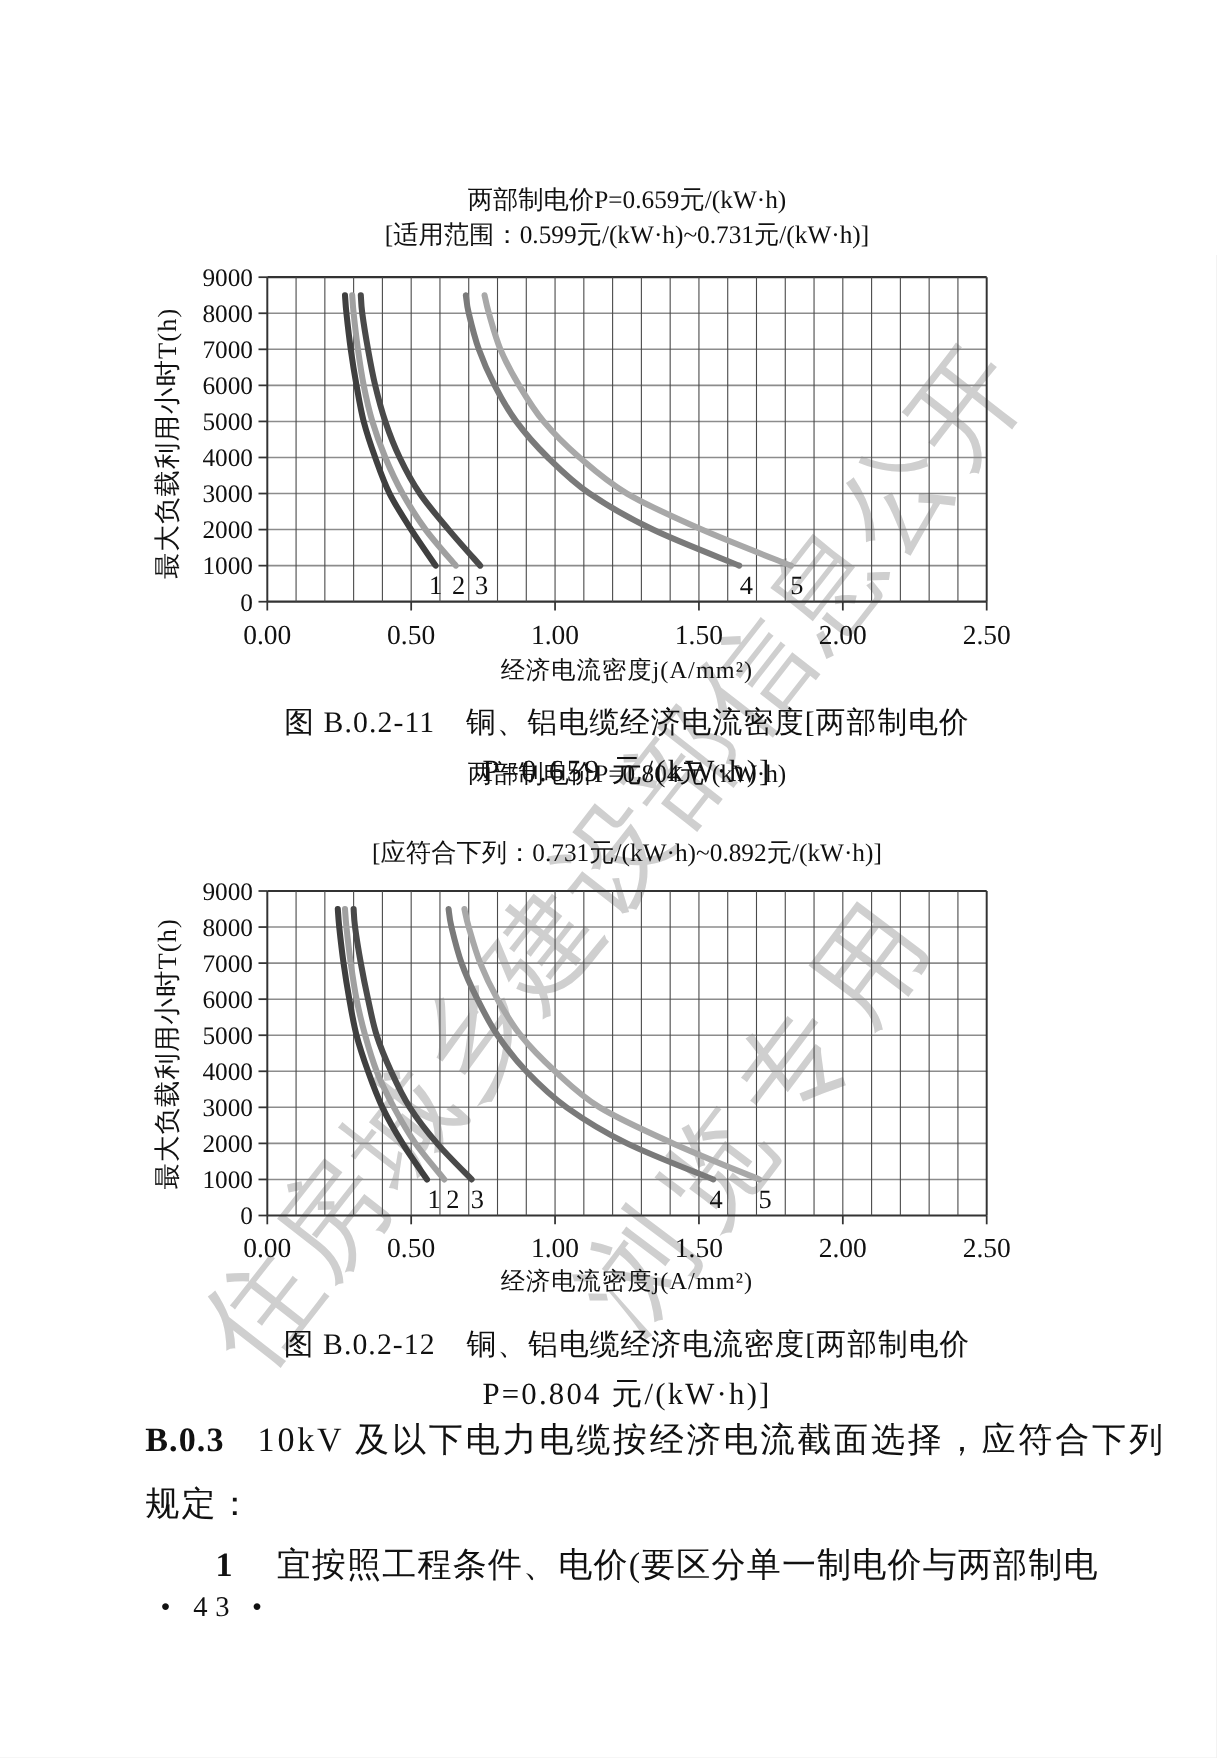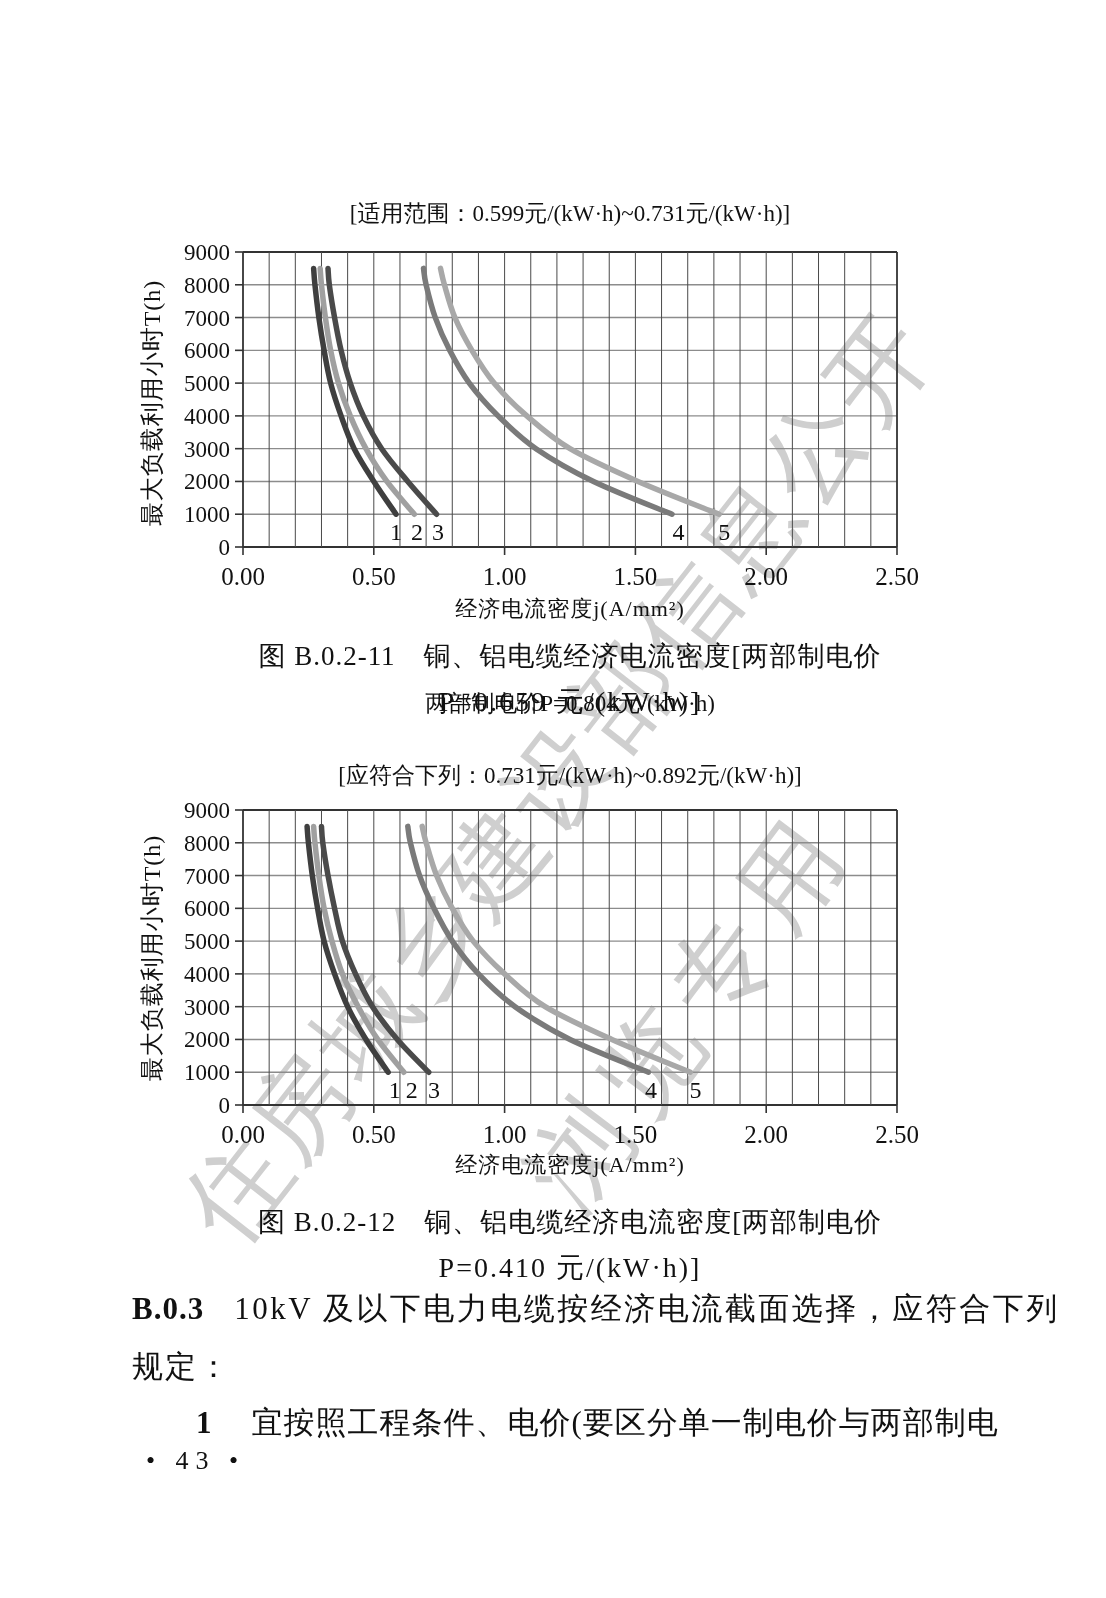--- a/index.html
+++ b/index.html
@@ -35,20 +35,21 @@
 </head>
 <body>
 
 <div class="page">
 
   <div class="wm wm1" style="color: rgb(207, 207, 207);">住房城乡建设部信息公开</div>
   <div class="wm wm2" style="color: rgb(207, 207, 207);">浏览专用</div>
 
   <div class="layer">
 
+    <div class="abs ctr chart-title" style="top:166px">两部制电价P=0.659元/(kW·h)</div>
     <div class="abs ctr chart-subtitle" style="top:198px">[适用范围：0.599元/(kW·h)~0.731元/(kW·h)]</div>
 
     <div class="ylab" style="left:152px;top:403px">
       <span>最大负载利用小时T(h)</span>
     </div>
 
     <svg id="chart-svg-0" style="left:120px;top:240px" width="860" height="360">
         <g>
           <line x1="123" y1="307" x2="777" y2="307" stroke="#333333" stroke-width="2"></line>
           <line x1="123" y1="274.22222222222223" x2="777" y2="274.22222222222223" stroke="#8c8c8c" stroke-width="1.4"></line>
@@ -242,21 +243,21 @@
           <text x="291.73199999999997" y="302" text-anchor="middle" font-size="24">2</text>
           <text x="313.96799999999996" y="302" text-anchor="middle" font-size="24">3</text>
           <text x="531.096" y="302" text-anchor="middle" font-size="24">4</text>
           <text x="575.568" y="302" text-anchor="middle" font-size="24">5</text>
         </g>
       </svg>
 
     <div class="abs ctr axis-title-x" style="top:1148px">经济电流密度j(A/mm²)</div>
 
     <div class="abs ctr chart-caption1" style="top:1202px">图 B.0.2-12　铜、铝电缆经济电流密度[两部制电价</div>
-    <div class="abs ctr chart-caption2" style="top:1248px">P=0.410 元/(kW·h)]</div>
+    <div class="abs ctr chart-caption2" style="top:1248px">P=0.804 元/(kW·h)]</div>
 
     <div class="body-line" style="left:132px;top:1288px">
       <span class="clause-id">B.0.3</span><span class="clause-text">10kV 及以下电力电缆按经济电流截面选择，应符合下列</span>
     </div>
     <div class="body-line" style="left:132px;top:1346px;letter-spacing:2px">规定：</div>
     <div class="body-line" style="left:196px;top:1402px">
       <span class="item-num">1</span><span class="item-text">宜按照工程条件、电价(要区分单一制电价与两部制电</span>
     </div>
 
     <div class="footer" style="left:146px;top:1446px">• 43 •</div>

